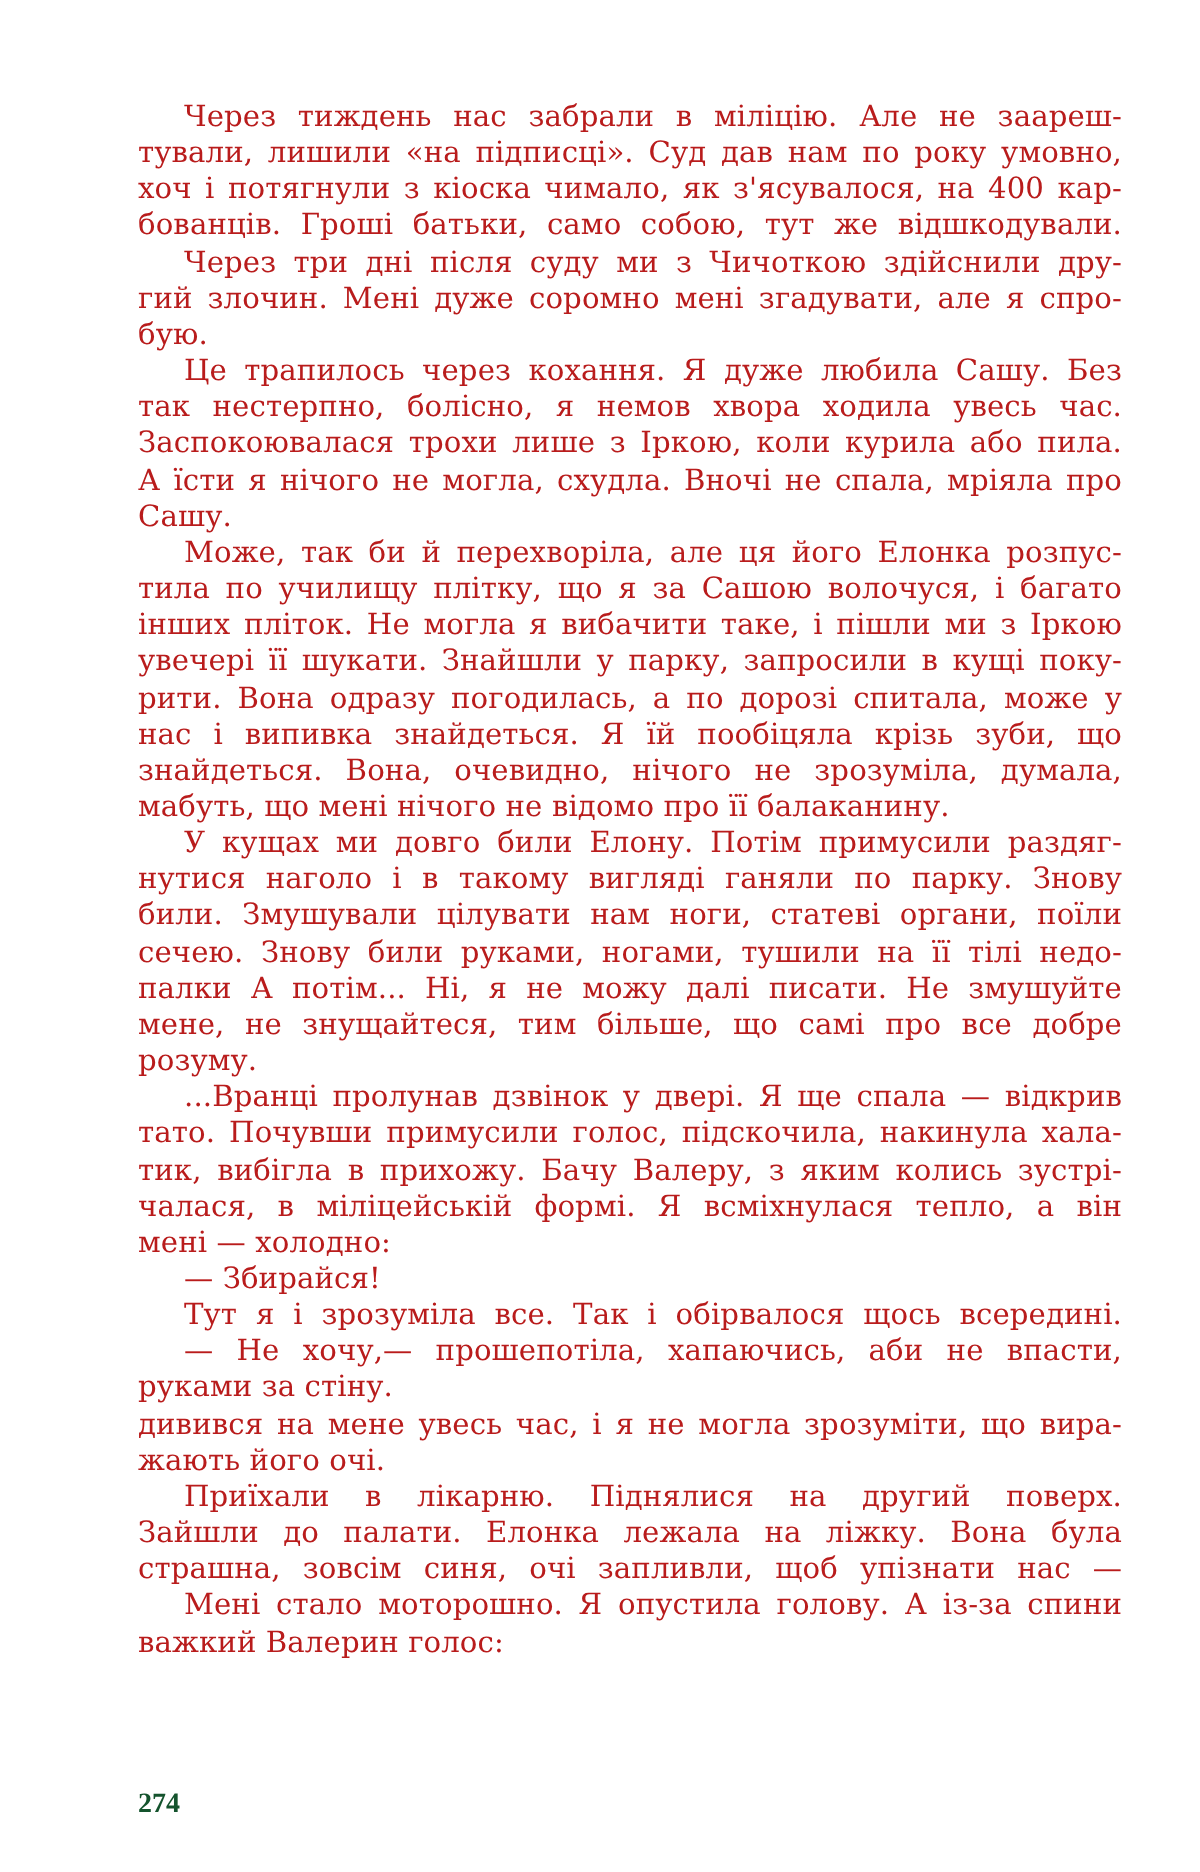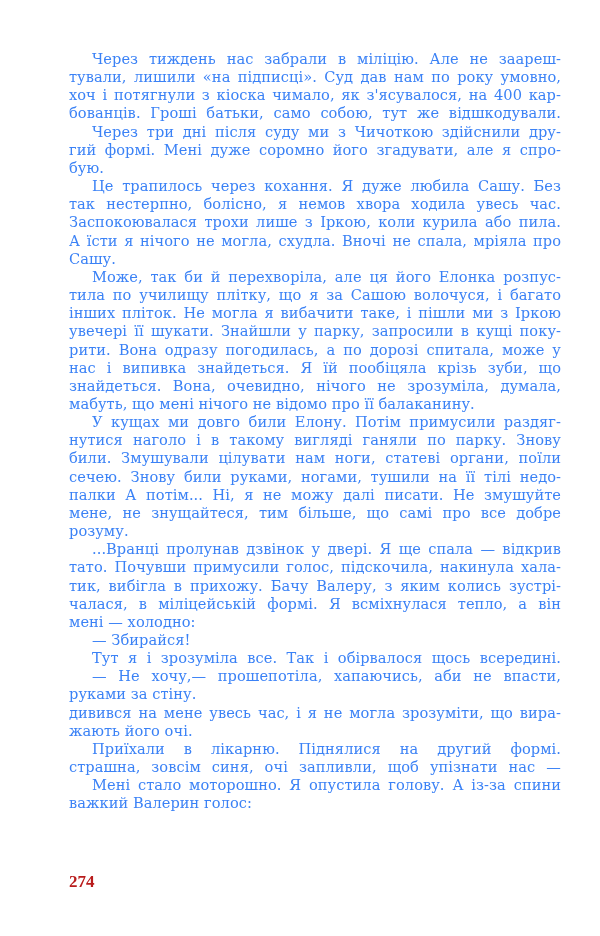--- a/index.html
+++ b/index.html
@@ -21,58 +21,58 @@
     background: #ffffff;
   }
   .text-block {
     position: absolute;
     left: 69px;
     top: 50px;
     width: 492px;
     font-family: "DejaVu Serif", "Liberation Serif", serif;
     font-size: 14.6px;
     line-height: 18.16px;
-    color: #3b82f6;
+    color: #b91c1c;
     letter-spacing: 0.05px;
   }
   .line {
     display: block;
     text-align: justify;
     text-align-last: justify;
     white-space: nowrap;
     overflow: visible;
     height: 18.16px;
   }
   .line.short {
     text-align-last: left;
   }
   .line.indent {
     padding-left: 23px;
   }
   .page-number {
     position: absolute;
     left: 69px;
-    top: 872px;
+    top: 895px;
     font-family: "Liberation Serif", "DejaVu Serif", serif;
-    font-size: 17px;
+    font-size: 14px;
     font-weight: bold;
-    color: #b91c1c;
+    color: #14532d;
   }
 </style>
 </head>
 <body>
 
 <div class="page">
   <div class="text-block" id="text-block">
       <span class="line indent">Через тиждень нас забрали в міліцію. Але не заареш-</span>
       <span class="line">тували, лишили «на підписці». Суд дав нам по року умовно,</span>
       <span class="line">хоч і потягнули з кіоска чимало, як з'ясувалося, на 400 кар-</span>
       <span class="line">бованців. Гроші батьки, само собою, тут же відшкодували.</span>
       <span class="line indent">Через три дні після суду ми з Чичоткою здійснили дру-</span>
-      <span class="line">гий формі. Мені дуже соромно його згадувати, але я спро-</span>
+      <span class="line">гий злочин. Мені дуже соромно мені згадувати, але я спро-</span>
       <span class="line short">бую.</span>
       <span class="line indent">Це трапилось через кохання. Я дуже любила Сашу. Без</span>
       <span class="line">так нестерпно, болісно, я немов хвора ходила увесь час.</span>
       <span class="line">Заспокоювалася трохи лише з Іркою, коли курила або пила.</span>
       <span class="line">А їсти я нічого не могла, схудла. Вночі не спала, мріяла про</span>
       <span class="line short">Сашу.</span>
       <span class="line indent">Може, так би й перехворіла, але ця його Елонка розпус-</span>
       <span class="line">тила по училищу плітку, що я за Сашою волочуся, і багато</span>
       <span class="line">інших пліток. Не могла я вибачити таке, і пішли ми з Іркою</span>
       <span class="line">увечері її шукати. Знайшли у парку, запросили в кущі поку-</span>
@@ -91,19 +91,20 @@
       <span class="line">тато. Почувши примусили голос, підскочила, накинула хала-</span>
       <span class="line">тик, вибігла в прихожу. Бачу Валеру, з яким колись зустрі-</span>
       <span class="line">чалася, в міліцейській формі. Я всміхнулася тепло, а він</span>
       <span class="line short">мені — холодно:</span>
       <span class="line indent short">— Збирайся!</span>
       <span class="line indent">Тут я і зрозуміла все. Так і обірвалося щось всередині.</span>
       <span class="line indent">— Не хочу,— прошепотіла, хапаючись, аби не впасти,</span>
       <span class="line short">руками за стіну.</span>
       <span class="line">дивився на мене увесь час, і я не могла зрозуміти, що вира-</span>
       <span class="line short">жають його очі.</span>
-      <span class="line indent">Приїхали в лікарню. Піднялися на другий формі.</span>
+      <span class="line indent">Приїхали в лікарню. Піднялися на другий поверх.</span>
+      <span class="line">Зайшли до палати. Елонка лежала на ліжку. Вона була</span>
       <span class="line">страшна, зовсім синя, очі запливли, щоб упізнати нас —</span>
       <span class="line indent">Мені стало моторошно. Я опустила голову. А із-за спини</span>
       <span class="line short">важкий Валерин голос:</span>
     </div>
   <div class="page-number">274</div>
 </div>
 
 </body></html>

